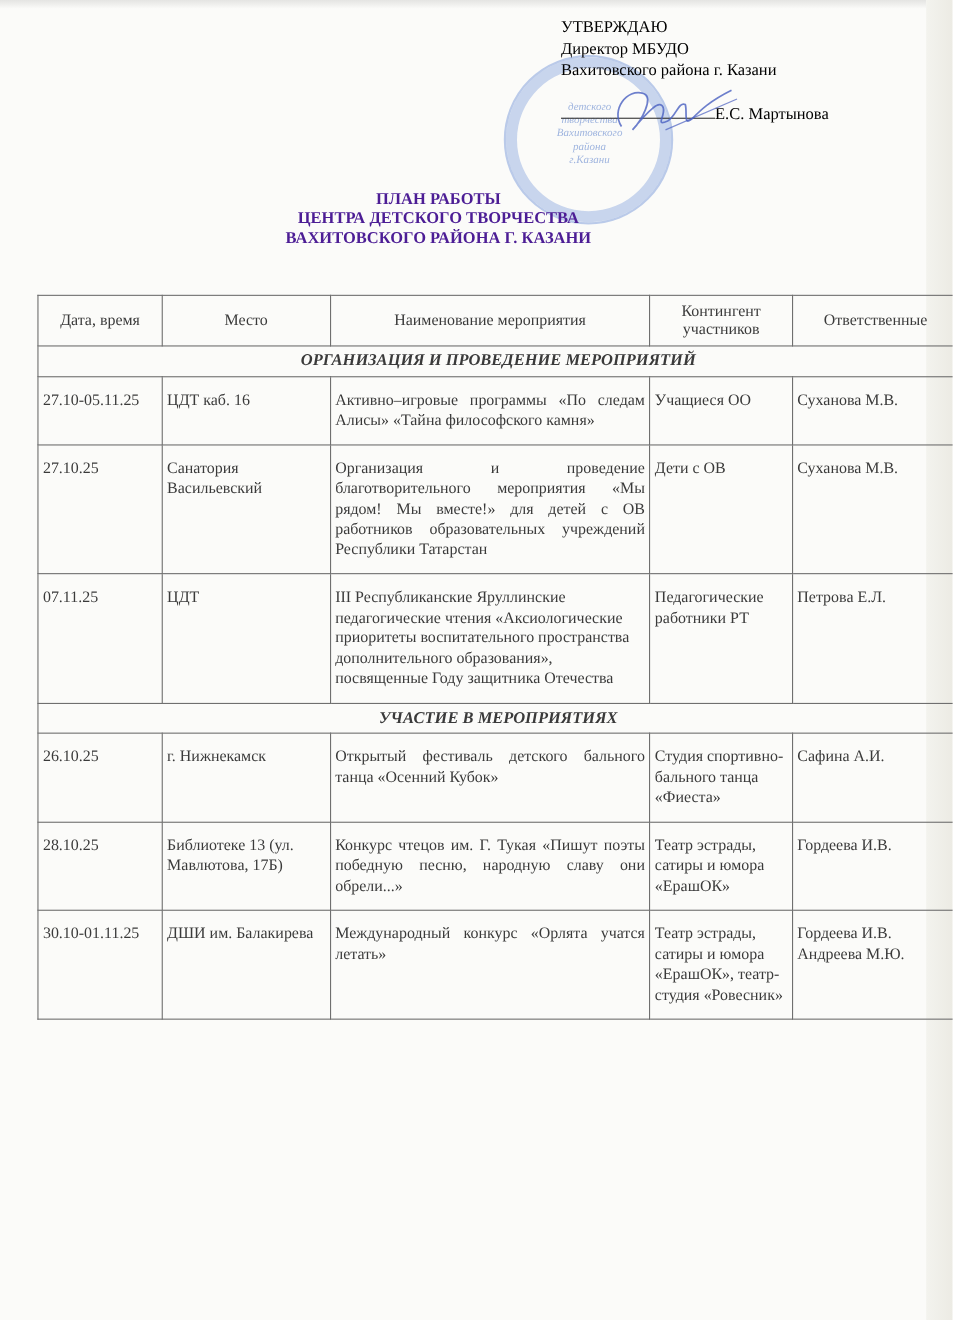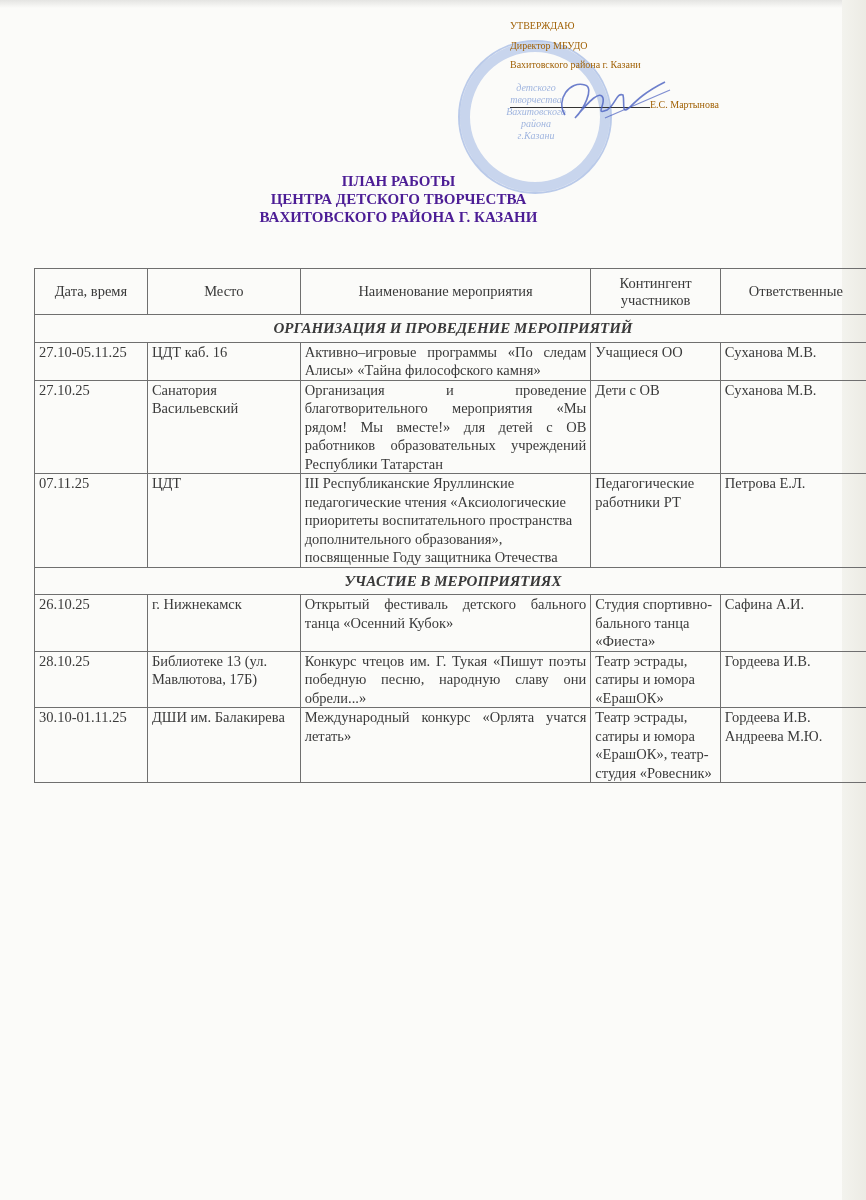--- a/index.html
+++ b/index.html
@@ -12,29 +12,29 @@
   .edge {
     position: absolute; top: 0; right: 0; width: 24px; height: 1200px;
     background: linear-gradient(to right, #f3f3ee, #ecebe4);
   }
   .topshade {
     position: absolute; top: 0; left: 0; width: 842px; height: 8px;
     background: linear-gradient(to bottom, #e4e4e2, #fbfbf9);
   }
   .approval {
     position: absolute; left: 510px; top: 16px;
-    font-size: 10px; line-height: 19.5px; color: #a16207;
+    font-size: 15px; line-height: 19.5px; color: #000000;
   }
   .approval .sign-line { position: relative; }
   .approval .underline {
     display: inline-block; width: 140px; border-bottom: 1px solid #333;
     height: 14px; vertical-align: baseline;
   }
   .stamp {
-    position: absolute; left: 458px; top: 40px; width: 150px; height: 150px;
+    position: absolute; left: 458px; top: 50px; width: 150px; height: 150px;
     border-radius: 50%; border: 2px solid rgba(90,130,210,0.45);
     box-shadow: inset 0 0 0 8px rgba(255,255,255,0), inset 0 0 0 10px rgba(90,130,210,0.35);
     opacity: 0.9;
   }
   .stamp-inner {
     position: absolute; left: 36px; top: 40px; width: 80px; text-align: center;
     font-style: italic; font-size: 10px; line-height: 12px; color: rgba(80,120,200,0.6);
   }
   .signature {
     position: absolute; left: 545px; top: 70px; width: 130px; height: 60px;
@@ -43,21 +43,21 @@
     position: absolute; left: 0; width: 797px; top: 172px; text-align: center;
     font-weight: bold; font-size: 15px; line-height: 18px; color: #4c1d95;
   }
   .title .sub { font-size: 15px; }
   table.plan {
     position: absolute; left: 34px; top: 268px; width: 838px;
     border-collapse: collapse; font-size: 14.5px; line-height: 18.5px; color: #3a3a3a;
     table-layout: fixed;
   }
   table.plan td, table.plan th {
-    border: 1px solid #6f6f6f; vertical-align: top; padding: 0 4px;
+    border: 1px solid #6f6f6f; vertical-align: top; padding: 12px 4px;
     font-weight: normal;
   }
   table.plan th { text-align: center; vertical-align: middle; padding: 3px 4px; line-height: 17px; }
   table.plan td.section {
     text-align: center; font-style: italic; font-weight: bold; font-size: 15px;
     padding: 4px; vertical-align: middle;
   }
   td.just { text-align: justify; text-align-last: left; margin-top: 32px; }
   td.mid { vertical-align: middle; }
   col.c1 { width: 68px; } col.c2 { width: 92px; } col.c3 { width: 175px; }

